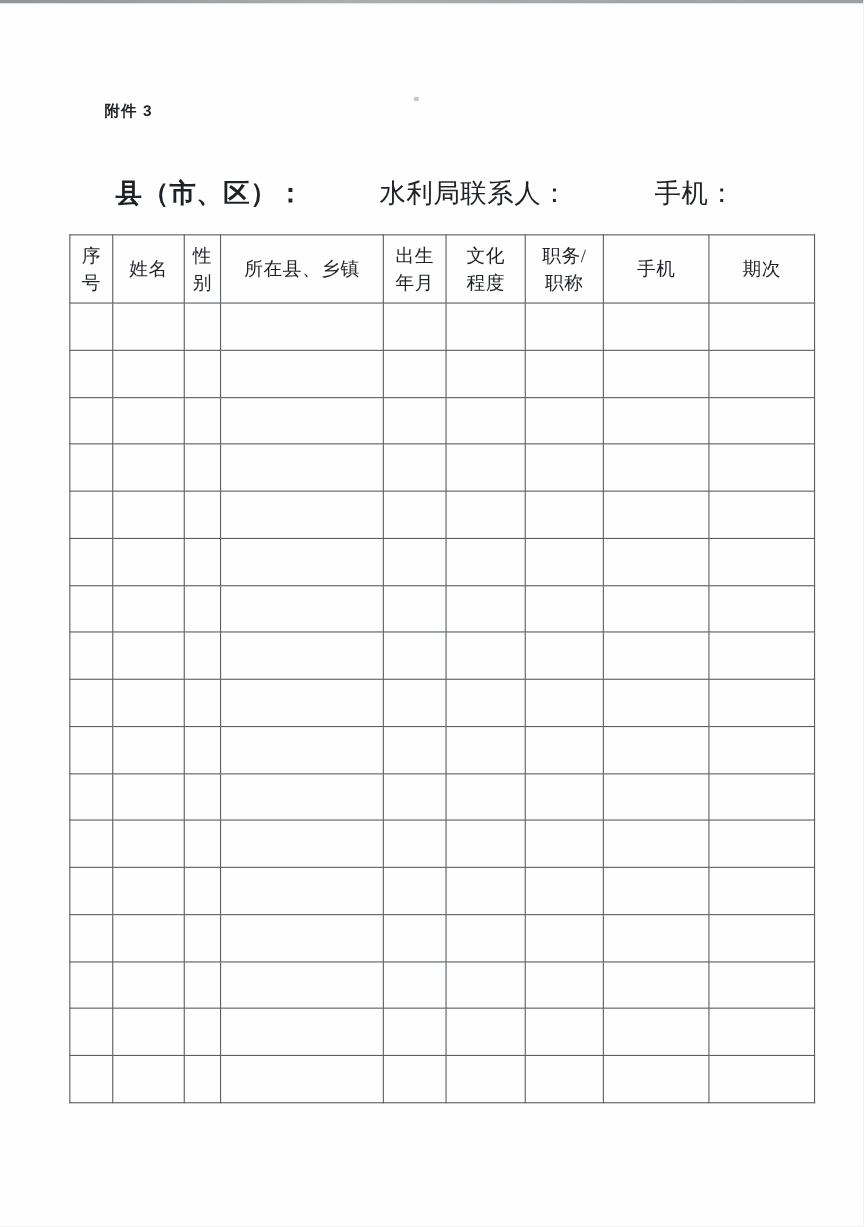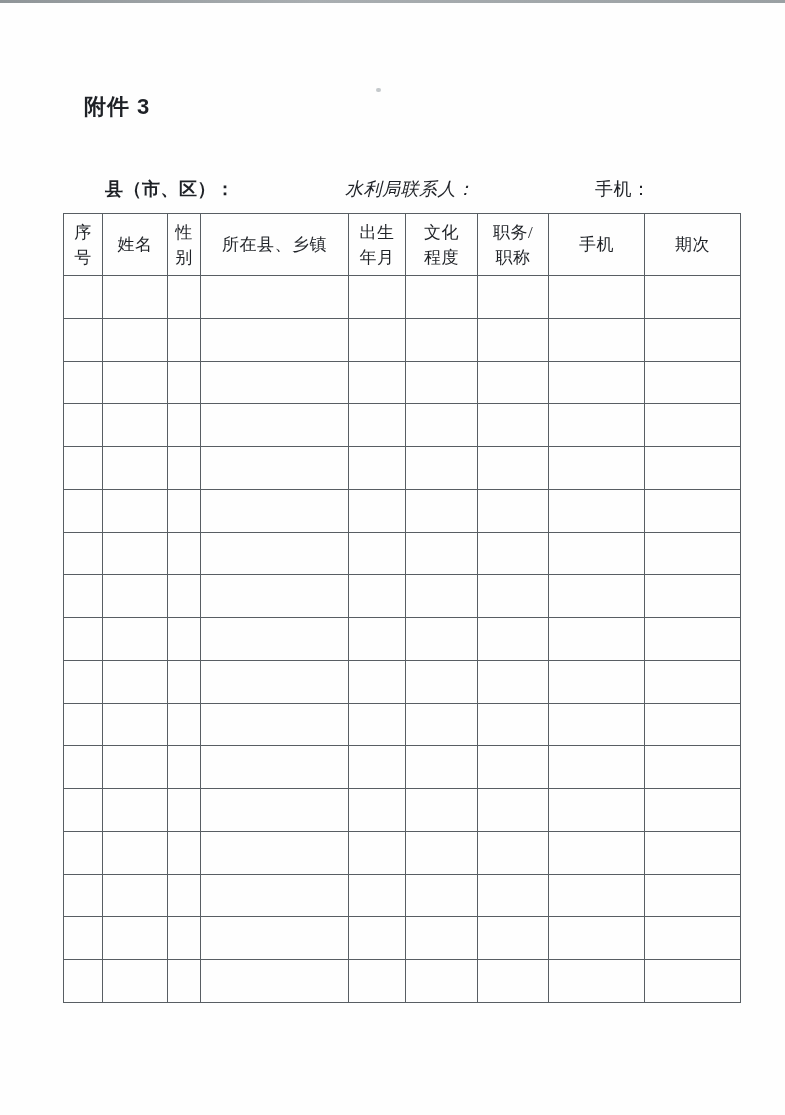--- a/index.html
+++ b/index.html
@@ -28,57 +28,57 @@
     left: 376px;
     top: 88px;
     width: 5px;
     height: 4px;
     background: #b7bcbf;
     border-radius: 2px;
     opacity: 0.8;
   }
   .attachment-label {
     position: absolute;
-    left: 84px;
+    left: 95px;
     top: 92px;
     font-family: "Liberation Sans", "DejaVu Sans", sans-serif;
-    font-size: 22px;
+    font-size: 14px;
     font-weight: bold;
     letter-spacing: 1px;
     margin: 0;
   }
   .doc-title {
     position: absolute;
     left: 0;
     top: 137px;
     width: 100%;
     margin: 0;
     text-align: center;
     text-indent: 26px;
     font-size: 25px;
     font-weight: bold;
     letter-spacing: 0.5px;
     white-space: nowrap;
   }
   .contact-line {
     position: absolute;
     left: 0;
-    top: 177px;
+    top: 160px;
     width: 100%;
     height: 26px;
-    font-size: 18px;
+    font-size: 24px;
   }
   .contact-line .field {
     position: absolute;
     top: 0;
     white-space: nowrap;
     letter-spacing: 0.5px;
   }
   .field-county  { left: 105px; font-weight: bold; }
-  .field-contact { left: 345px; font-style: italic; }
+  .field-contact { left: 345px; }
   .field-mobile  { left: 595px; }
 
   table.reg-table {
     position: absolute;
     left: 63px;
     top: 213px;
     width: 677px;
     border-collapse: collapse;
     table-layout: fixed;
   }

